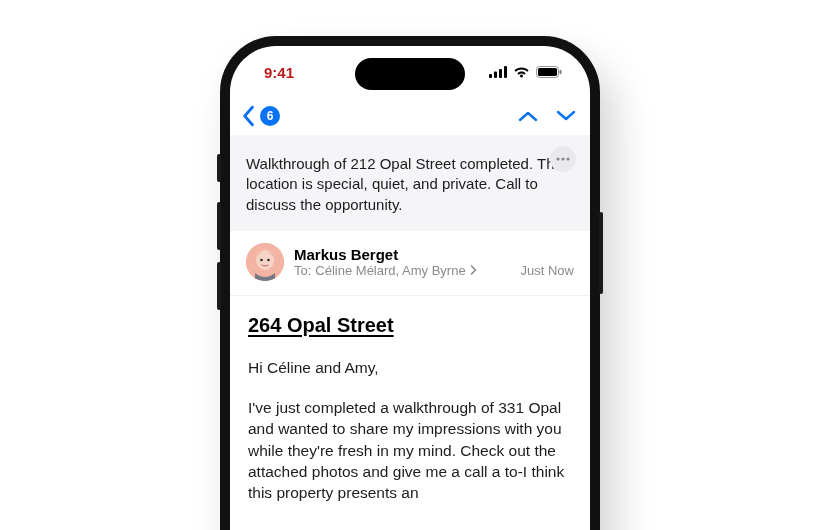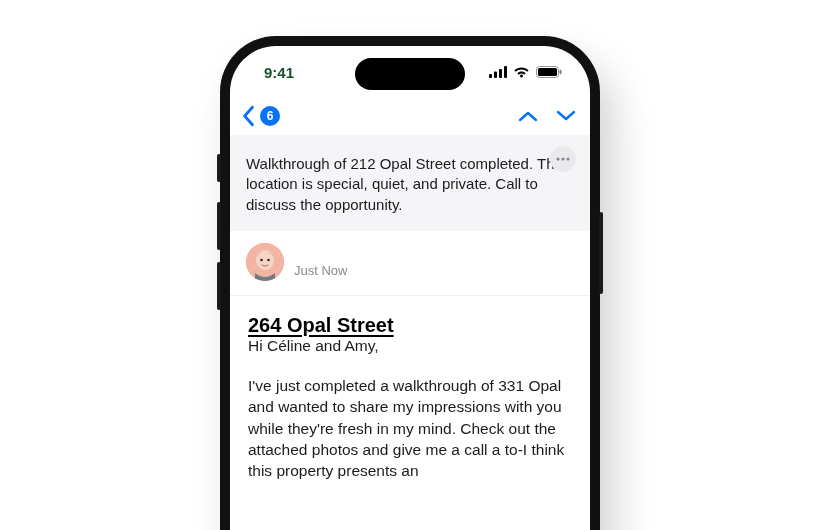--- a/index.html
+++ b/index.html
@@ -27,21 +27,21 @@
     border-radius: 46px;
     overflow: hidden;
     position: relative;
   }
   .island {
     position: absolute; top: 12px; left: 50%; transform: translateX(-50%);
     width: 110px; height: 32px; background: #000; border-radius: 20px; z-index: 5;
   }
   .statusbar {
     height: 50px; display: flex; align-items: center; justify-content: space-between;
-    padding: 2px 28px 0 34px; font-size: 15px; font-weight: 600; color: #14532d;
+    padding: 2px 28px 0 34px; font-size: 15px; font-weight: 600; color: #b91c1c;
   }
   .status-right { display: flex; align-items: center; gap: 6px; }
   .navbar {
     height: 40px; display: flex; align-items: center; justify-content: space-between;
     padding: 0 14px 0 10px; border-bottom: 1px solid rgba(0,0,0,0.04);
   }
   .nav-left { display: flex; align-items: center; gap: 4px; }
   .nav-right { display: flex; align-items: center; gap: 18px; }
   .unread-badge {
     min-width: 20px; height: 20px; padding: 0 5px; border-radius: 10px;
@@ -69,21 +69,21 @@
     display: flex; align-items: center; justify-content: center; font-size: 20px;
     overflow: hidden;
   }
   .sender-info { flex: 1; display: flex; flex-direction: column; }
   .sender-name { font-size: 15px; font-weight: 600; color: #000; }
   .to-line { font-size: 13px; color: #8a8a8e; display: flex; align-items: center; gap: 4px; }
   .to-label { color: #8a8a8e; }
   .timestamp { font-size: 13px; color: #8a8a8e; align-self: flex-start; margin-top: 20px; }
   .body { padding: 18px 18px 0 18px; }
   .subject { font-size: 20px; font-weight: 700; text-decoration: underline; text-underline-offset: 3px; color: #000; }
-  .greeting { font-size: 15.5px; color: #1c1c1e; }
+  .greeting { margin-top: 22px; font-size: 15.5px; color: #1c1c1e; }
   .para { margin-top: 20px; font-size: 15.5px; line-height: 1.38; color: #1c1c1e; }
   svg { display: block; }
   .chev { color: #0a72f5; }
 </style>
 </head>
 <body>
 
 <div class="stage">
   <div class="phone">
     <div class="side-btn l1"></div>
@@ -164,20 +164,32 @@
           <svg width="38" height="38" viewBox="0 0 38 38">
             <circle cx="19" cy="19" r="19" fill="#f3b4a3"></circle>
             <ellipse cx="19" cy="17" rx="9" ry="10" fill="#f6d5c6"></ellipse>
             <path d="M10 14 Q19 4 28 14 Q24 9 19 9 Q14 9 10 14" fill="#3a2a22"></path>
             <circle cx="15.5" cy="17" r="1.3" fill="#2a2a2a"></circle>
             <circle cx="22.5" cy="17" r="1.3" fill="#2a2a2a"></circle>
             <path d="M16 22 Q19 24 22 22" stroke="#c77" stroke-width="1.3" fill="none" stroke-linecap="round"></path>
             <path d="M9 30 Q19 38 29 30 L29 38 L9 38 Z" fill="#757a84"></path>
           </svg>
         </div>
+        <div class="sender-info">
+          <span class="sender-name">Markus Berget</span>
+          <span class="to-line">
+            <span class="to-label">To:</span>
+            <span>Céline Mélard, Amy Byrne</span>
+            <span>
+              <svg width="7" height="10" viewBox="0 0 7 10">
+                  <path d="M1.5 1 L5.5 5 L1.5 9" stroke="#8a8a8e" stroke-width="1.6" fill="none" stroke-linecap="round" stroke-linejoin="round"></path>
+                </svg>
+            </span>
+          </span>
+        </div>
         <span class="timestamp">Just Now</span>
       </div>
 
       <div class="body">
         <div class="subject">264 Opal Street </div>
         <div class="greeting">Hi Céline and Amy,</div>
         <div class="para">I've just completed a walkthrough of 331 Opal and wanted to share my impressions with you while they're fresh in my mind. Check out the attached photos and give me a call a to-I think this property presents an</div>
       </div>
 
     </div>

